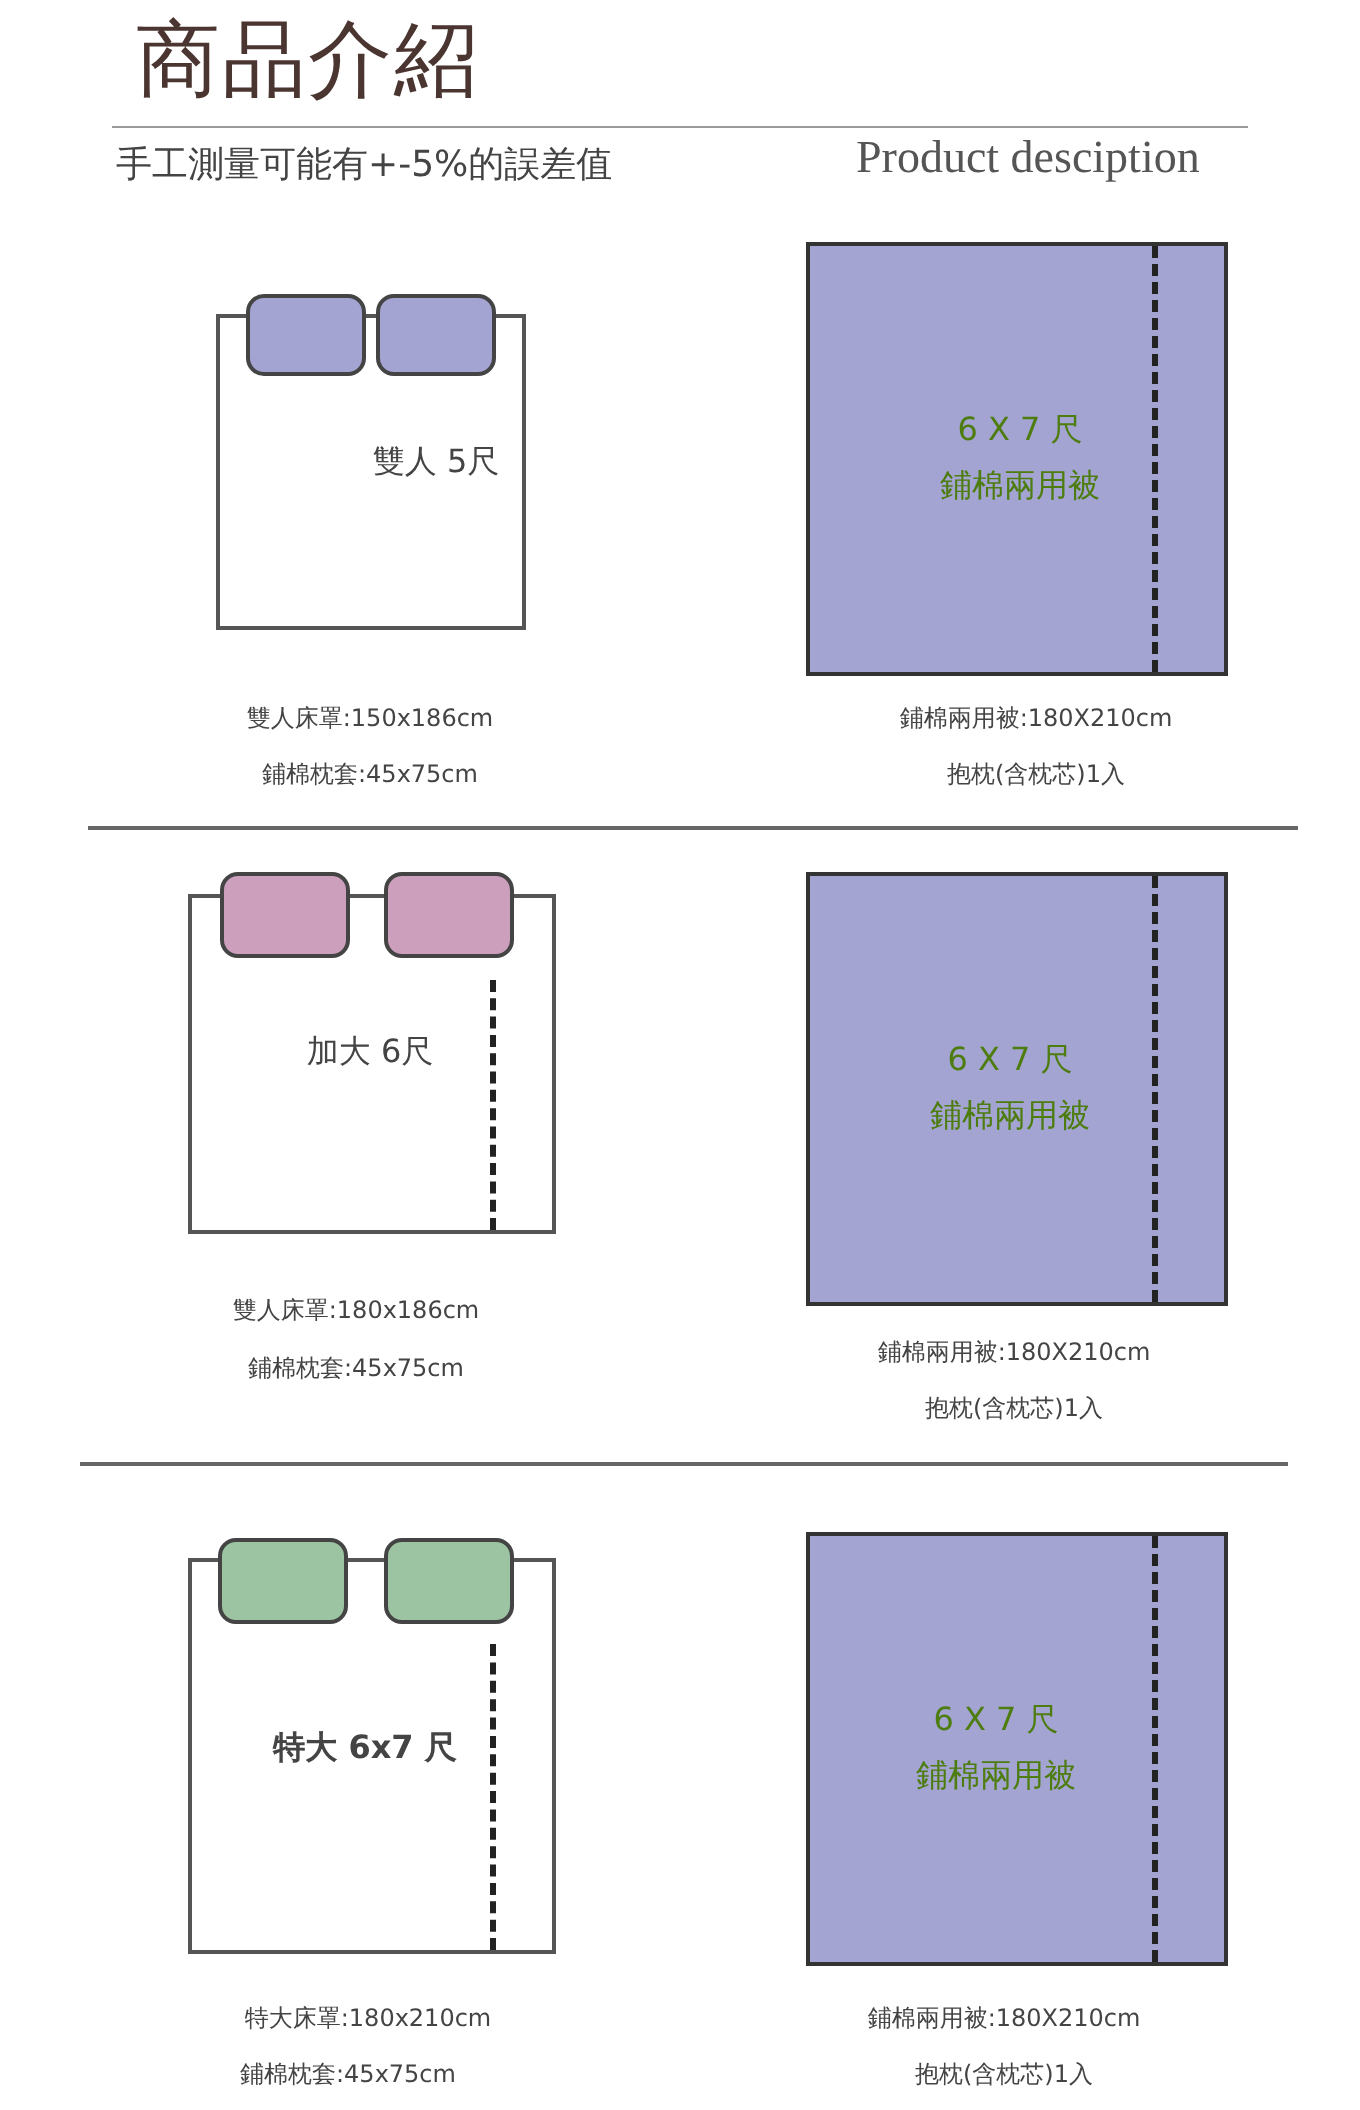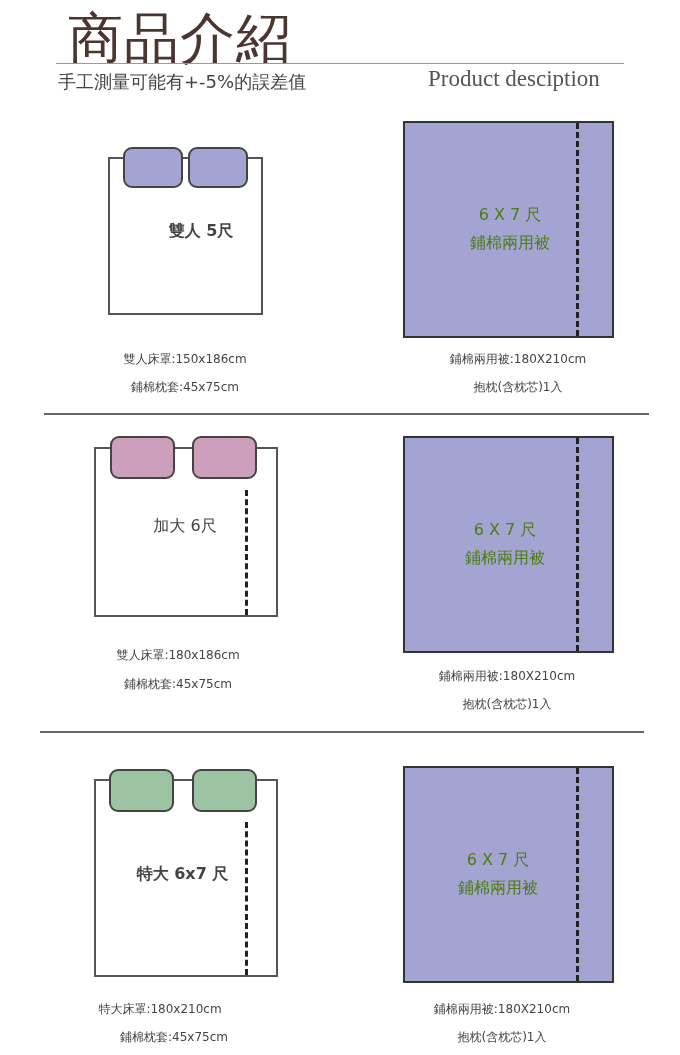--- a/index.html
+++ b/index.html
@@ -1,19 +1,19 @@
 <!DOCTYPE html>
 <html><head>
   <meta charset="utf-8">
   <style>
     * { box-sizing: border-box; margin: 0; padding: 0; }
     html, body { width: 680px; height: 1055px; background: #ffffff; overflow: hidden; }
     body { position: relative; font-family: "DejaVu Sans", "Liberation Sans", sans-serif; color: #444; }
     .abs { position: absolute; }
-    .title { left: 68px; top: 2px; font-family: "DejaVu Serif", "Liberation Serif", serif; font-size: 55px; color: #4a3530; letter-spacing: 1px; }
+    .title { left: 68px; top: 2px; font-family: "DejaVu Serif", "Liberation Serif", serif; font-size: 42px; color: #4a3530; letter-spacing: 1px; }
     .hr-top { left: 56px; top: 63px; width: 568px; height: 1px; background: #9a9a9a; }
     .note { left: 58px; top: 70px; font-size: 18px; color: #444; }
     .eng { left: 428px; top: 66px; font-family: Liberation Serif, serif; font-size: 23px; color: #555; }
     .bed { border: 2px solid #555; background: #fff; }
     .pillow { border: 2px solid #444; border-radius: 9px; }
     .bed-label { font-size: 16px; color: #444; text-align: center; white-space: nowrap; }
     .dash { width: 0; border-left: 3px dashed #222; }
     .quilt { border: 2px solid #333; }
     .quilt-text { font-size: 16px; color: #4d7c0f; text-align: center; white-space: nowrap; }
     .spec { font-size: 12px; color: #444; text-align: center; white-space: nowrap; line-height: 28px; }
@@ -24,21 +24,21 @@
 
 <div class="abs title">商品介紹</div>
 <div class="abs hr-top"></div>
 <div class="abs note">手工測量可能有+-5%的誤差值</div>
 <div class="abs eng">Product desciption</div>
 
 <div>
   <div class="abs bed" style="left:108px;top:157px;width:155px;height:158px;"></div>
   <div class="abs pillow" style="left:123px;top:147px;width:60px;height:41px;background:#a4a4d2;"></div>
   <div class="abs pillow" style="left:188px;top:147px;width:60px;height:41px;background:#a4a4d2;"></div>
-  <div class="abs bed-label" style="left:108px;top:221px;width:186px;font-weight:bold;">雙人 5尺</div>
+  <div class="abs bed-label" style="left:125px;top:221px;width:186px;">雙人 5尺</div>
 
   <div class="abs quilt" style="left:403px;top:121px;width:211px;height:217px;background:#a4a4d2;"></div>
   <div class="abs dash" style="left:576px;top:123px;height:213px;"></div>
   <div class="abs quilt-text" style="left:440px;top:205px;width:140px;">6 X 7 尺</div>
   <div class="abs quilt-text" style="left:440px;top:233px;width:140px;">鋪棉兩用被</div>
 
   <div class="abs spec" style="left:60px;top:345px;width:250px;">雙人床罩:150x186cm</div>
   <div class="abs spec" style="left:60px;top:373px;width:250px;">鋪棉枕套:45x75cm</div>
   <div class="abs spec" style="left:393px;top:345px;width:250px;">鋪棉兩用被:180X210cm</div>
   <div class="abs spec" style="left:393px;top:373px;width:250px;">抱枕(含枕芯)1入</div>
@@ -71,17 +71,17 @@
   <div class="abs pillow" style="left:109px;top:769px;width:65px;height:43px;background:#9dc4a2;"></div>
   <div class="abs pillow" style="left:192px;top:769px;width:65px;height:43px;background:#9dc4a2;"></div>
   <div class="abs dash" style="left:245px;top:822px;height:153px;"></div>
   <div class="abs bed-label" style="left:125px;top:864px;width:115px;font-weight:bold;">特大 6x7 尺</div>
 
   <div class="abs quilt" style="left:403px;top:766px;width:211px;height:217px;background:#a4a4d2;"></div>
   <div class="abs dash" style="left:576px;top:768px;height:213px;"></div>
   <div class="abs quilt-text" style="left:428px;top:850px;width:140px;">6 X 7 尺</div>
   <div class="abs quilt-text" style="left:428px;top:878px;width:140px;">鋪棉兩用被</div>
 
-  <div class="abs spec" style="left:35px;top:995px;width:250px;">特大床罩:180x210cm</div>
+  <div class="abs spec" style="left:59px;top:995px;width:250px;">特大床罩:180x210cm</div>
   <div class="abs spec" style="left:49px;top:1023px;width:250px;">鋪棉枕套:45x75cm</div>
   <div class="abs spec" style="left:377px;top:995px;width:250px;">鋪棉兩用被:180X210cm</div>
   <div class="abs spec" style="left:377px;top:1023px;width:250px;">抱枕(含枕芯)1入</div>
 </div>
 
 </body></html>

